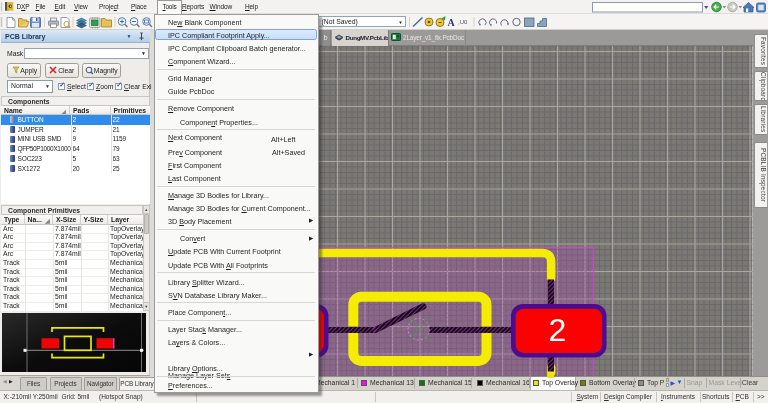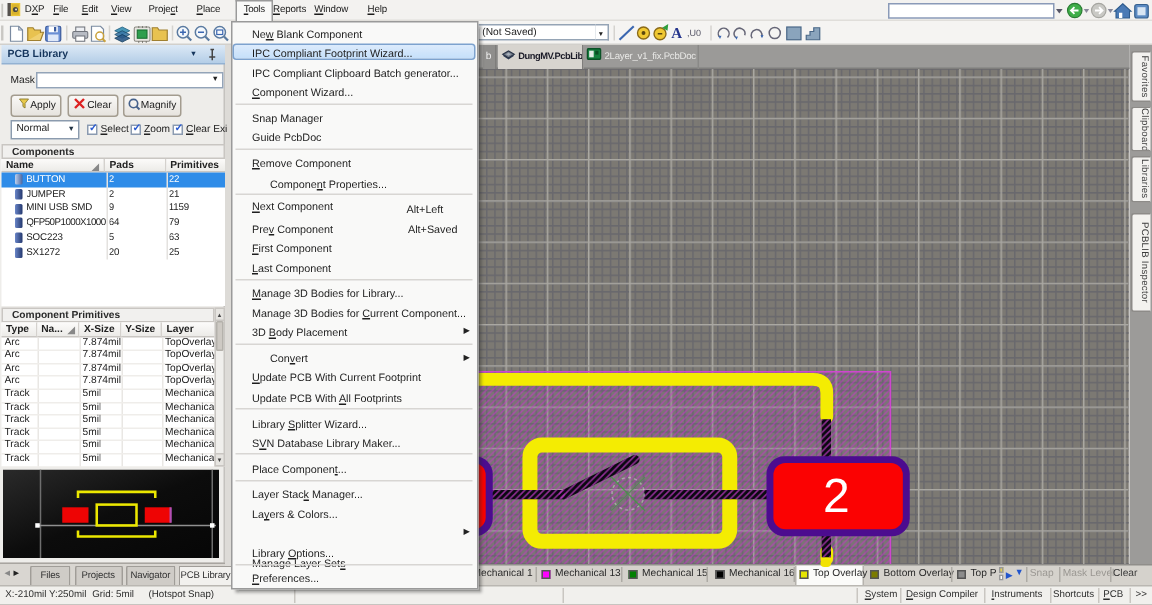--- a/index.html
+++ b/index.html
@@ -412,25 +412,25 @@
 <span class="ab" style="left:3px;top:379px;font-size:4.8px;color:#888">◀</span>
 <span class="ab" style="left:9px;top:379px;font-size:4.8px;color:#222">▶</span>
 <div class="ab ptab" style="left:20px;width:27px">Files</div>
 <div class="ab ptab" style="left:49.5px;width:32px">Projects</div>
 <div class="ab ptab" style="left:84px;width:32.5px">Navigator</div>
 <div class="ab ptab" style="left:119px;width:36px;background:#f2f1ee">PCB Library</div>
 
 <div class="ab" style="left:153.5px;top:14px;width:165px;height:378.5px;background:#f9f9f8;border:1px solid #9a9a9a;box-shadow:2.5px 2.5px 2px rgba(40,40,40,0.45);z-index:50"></div>
 <span class="ab" style="left:168px;top:17.8px;font-size:7.2px;color:#1e1e1e;white-space:nowrap;z-index:52">Ne<u>w</u> Blank Component</span>
 <div class="ab" style="left:155.2px;top:28.5px;width:161.5px;height:11.9px;background:linear-gradient(#dcebfc,#c5dffa);border:1px solid #7da2ce;border-radius:2.5px;z-index:51"></div>
-<span class="ab" style="left:168px;top:30.9px;font-size:7.2px;color:#1e1e1e;white-space:nowrap;z-index:52">IPC Compliant Footprint Wizard...</span>
+<span class="ab" style="left:168px;top:30.9px;font-size:7.2px;color:#1e1e1e;white-space:nowrap;z-index:52">IPC Compliant Footprint Apply...</span>
 <span class="ab" style="left:168px;top:44.0px;font-size:7.2px;color:#1e1e1e;white-space:nowrap;z-index:52">IPC Compliant Clipboard Batch generator...</span>
 <span class="ab" style="left:168px;top:57.1px;font-size:7.2px;color:#1e1e1e;white-space:nowrap;z-index:52"><u>C</u>omponent Wizard...</span>
 <div class="ab" style="left:157px;top:68.8px;width:158px;height:1px;background:#d8d6d3;z-index:52"></div>
-<span class="ab" style="left:168px;top:74.2px;font-size:7.2px;color:#1e1e1e;white-space:nowrap;z-index:52">Snap Manager</span>
+<span class="ab" style="left:168px;top:74.2px;font-size:7.2px;color:#1e1e1e;white-space:nowrap;z-index:52">Grid Manager</span>
 <span class="ab" style="left:168px;top:87.3px;font-size:7.2px;color:#1e1e1e;white-space:nowrap;z-index:52">Guide PcbDoc</span>
 <div class="ab" style="left:157px;top:99.0px;width:158px;height:1px;background:#d8d6d3;z-index:52"></div>
 <span class="ab" style="left:168px;top:104.4px;font-size:7.2px;color:#1e1e1e;white-space:nowrap;z-index:52"><u>R</u>emove Component</span>
 <span class="ab" style="left:180px;top:117.5px;font-size:7.2px;color:#1e1e1e;white-space:nowrap;z-index:52">Compone<u>n</u>t Properties...</span>
 <div class="ab" style="left:157px;top:129.2px;width:158px;height:1px;background:#d8d6d3;z-index:52"></div>
 <span class="ab" style="left:168px;top:133px;font-size:7.2px;color:#1e1e1e;white-space:nowrap;z-index:52"><u>N</u>ext Component</span>
 <span class="ab" style="left:271px;top:134.6px;font-size:7.2px;color:#1e1e1e;white-space:nowrap;z-index:52">Alt+Left</span>
 <span class="ab" style="left:168px;top:147.7px;font-size:7.2px;color:#1e1e1e;white-space:nowrap;z-index:52">Pre<u>v</u> Component</span>
 <span class="ab" style="left:272px;top:147.7px;font-size:7.2px;color:#1e1e1e;white-space:nowrap;z-index:52">Alt+Saved</span>
 <span class="ab" style="left:168px;top:160.8px;font-size:7.2px;color:#1e1e1e;white-space:nowrap;z-index:52"><u>F</u>irst Component</span>

